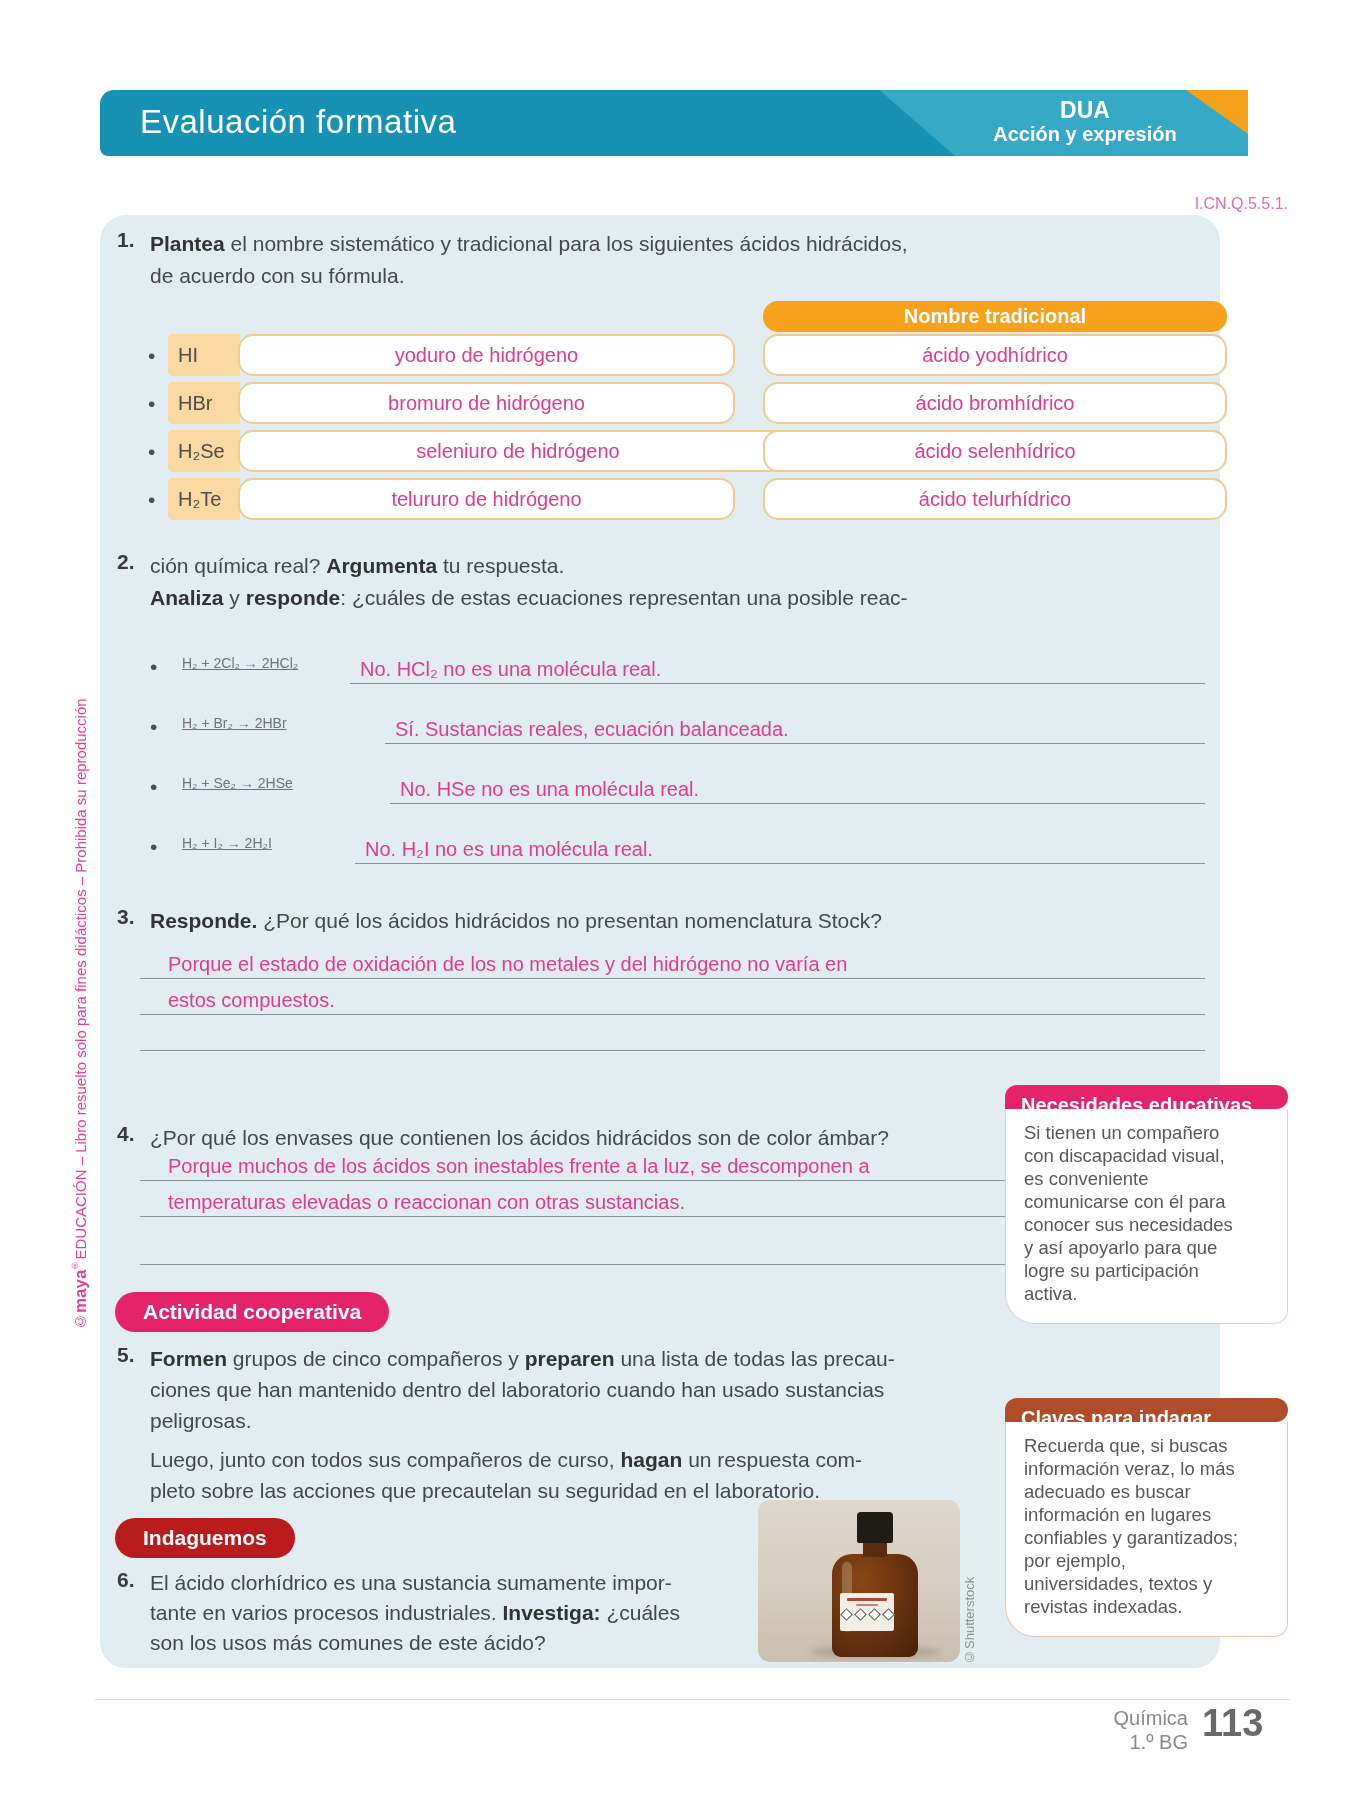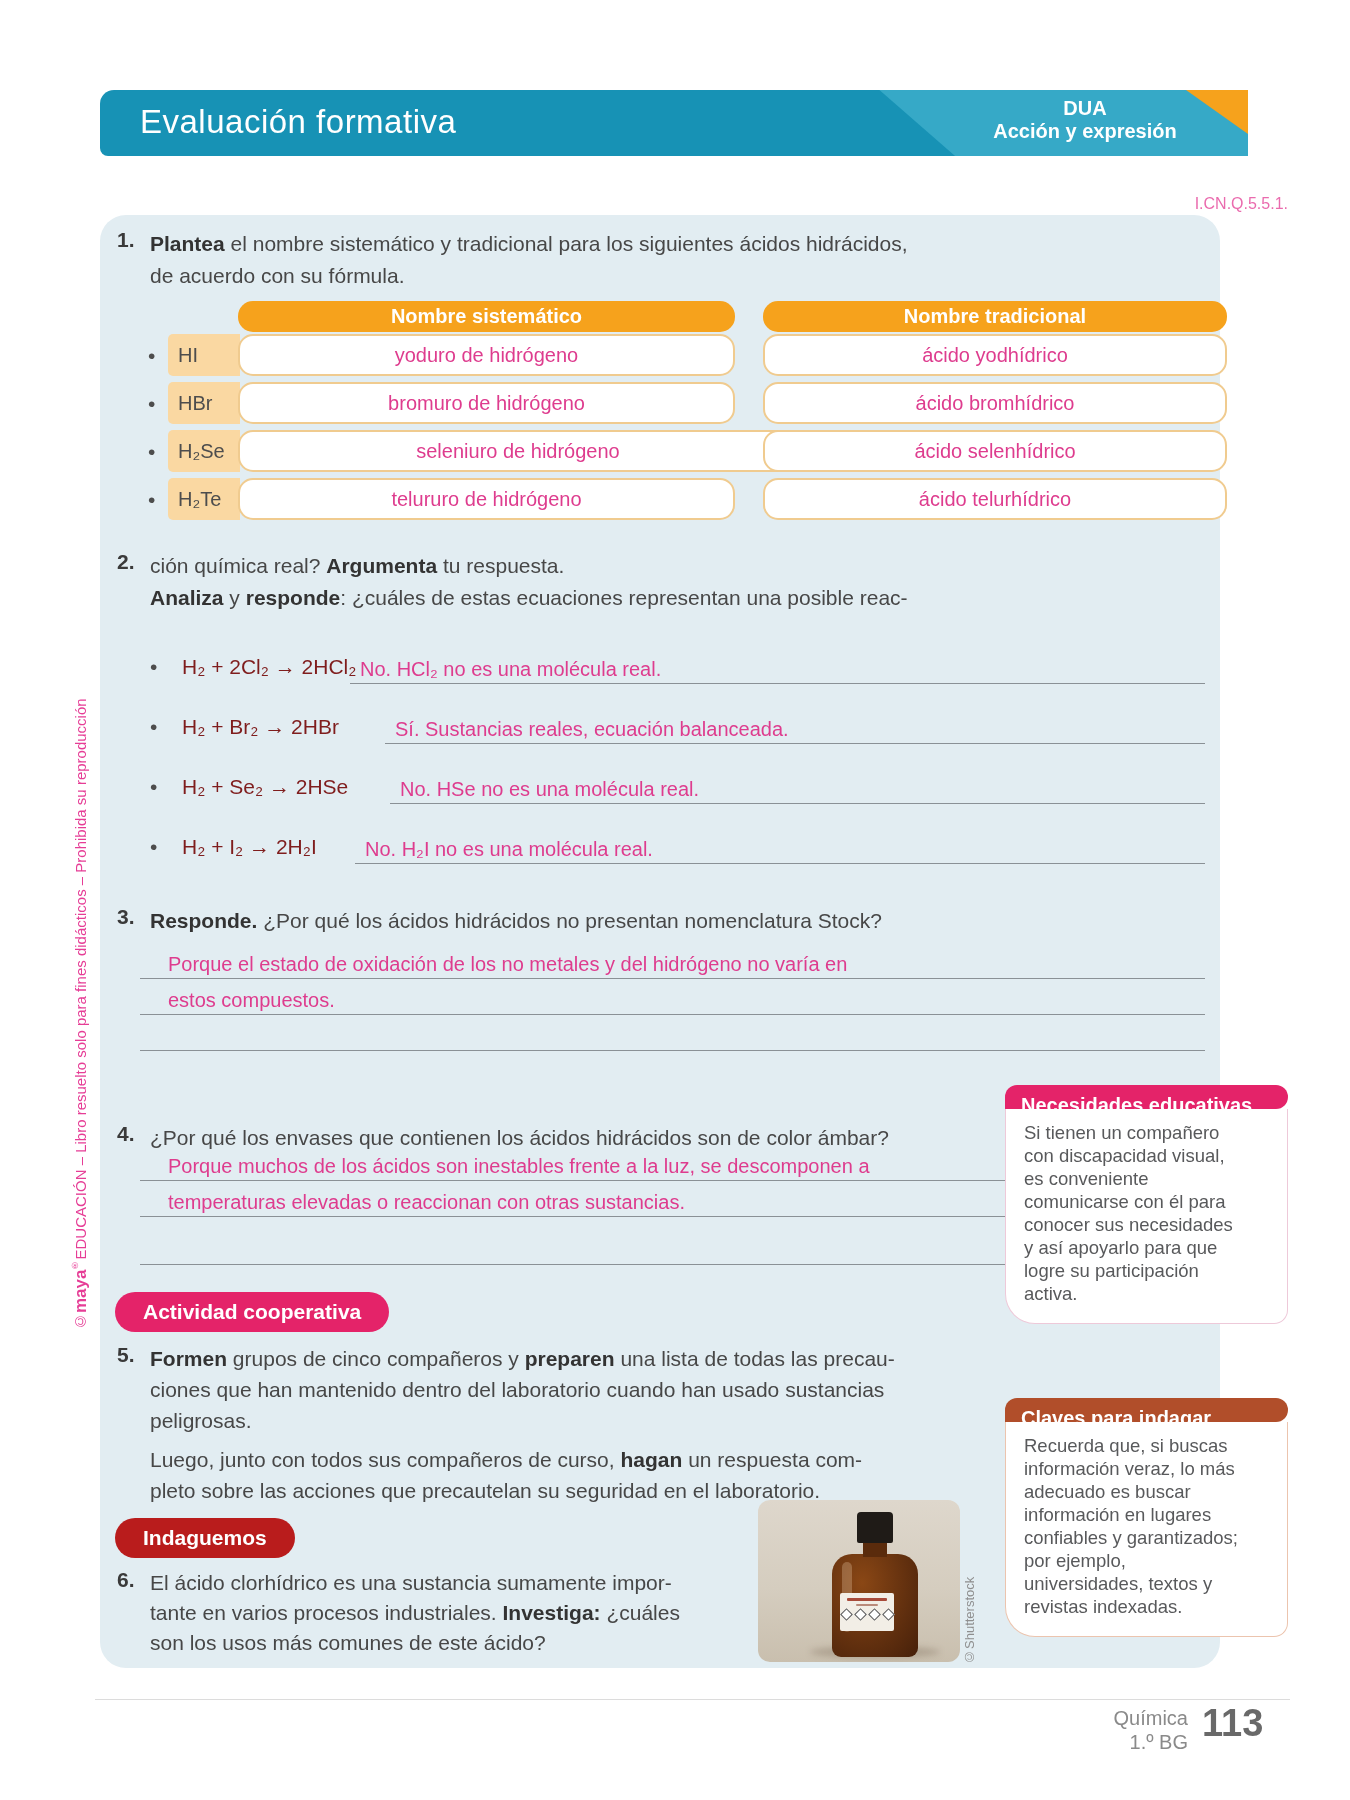--- a/index.html
+++ b/index.html
@@ -8,21 +8,21 @@
   .abs{position:absolute;}
 
   
   .banner{left:100px;top:90px;width:1148px;height:66px;background:#1792b5;border-radius:14px 0 0 8px;}
   .banner-light{left:860px;top:90px;width:388px;height:66px;background:#36a9c7;
 (0 0,100% 0,100% 100%,24.5% 100%);clip-path:polygon(5% 0,100% 0,100% 100%,24.5% 100%);}
   .banner-corner{left:1186px;top:90px;width:62px;height:44px;background:#f6a21c;
     clip-path:polygon(0 0,100% 0,100% 100%);}
   .banner-title{left:140px;top:103px;font-size:33px;color:#ffffff;letter-spacing:.5px;}
   .dua{left:935px;top:97px;width:300px;text-align:center;color:#fff;line-height:1.15;}
-  .dua .t1{font-size:20px;font-weight:bold;display:block;}
+  .dua .t1{font-size:23px;font-weight:bold;display:block;}
   .dua .t2{font-size:20px;font-weight:bold;display:block;}
   .code{left:988px;top:195px;width:300px;text-align:right;font-size:16px;color:#ea6bae;}
 
   
   .margin-vert{left:70px;top:450px;height:880px;writing-mode:vertical-rl;transform:rotate(180deg);
     font-size:15px;color:#e63d96;white-space:nowrap;}
   .margin-vert b{font-weight:bold;font-size:17px;}
   .margin-vert sup{font-size:9px;}
 
   
@@ -35,21 +35,21 @@
   
   .hdr-pill{position:absolute;height:31px;background:#f6a21c;border-radius:15px;color:#fff;
     font-size:20px;font-weight:bold;text-align:center;line-height:31px;}
   .frm-cell{position:absolute;width:72px;height:42px;background:#fad8a2;border-radius:5px 0 0 5px;
     font-size:20px;color:#4d4d4d;line-height:42px;padding-left:10px;box-sizing:border-box;}
   .ans-box{position:absolute;height:42px;background:#ffffff;border:2px solid #f0cb8f;border-radius:15px;
     box-sizing:border-box;text-align:center;font-size:20px;color:#de3c8e;line-height:38px;}
   .bullet{position:absolute;font-size:21px;color:#4d4d4d;}
 
   
-  .eq{position:absolute;left:182px;font-size:21px;color:#7f1d1d;white-space:nowrap;}
+  .eq{position:absolute;left:182px;font-size:14px;color:#737373;white-space:nowrap;text-decoration:underline;}
   .eq-line{position:absolute;border-bottom:1.5px solid #8a9196;height:30px;}
   .eq-ans{position:absolute;left:10px;bottom:2px;font-size:20px;color:#de3c8e;white-space:nowrap;}
 
   
   .w-line{position:absolute;left:140px;width:1065px;border-bottom:1.5px solid #8a9196;height:32px;}
   .w-line .eq-ans{left:28px;}
 
   
   .badge{position:absolute;height:40px;line-height:40px;border-radius:20px;color:#fff;
     font-size:21px;font-weight:bold;padding:0 28px;}
@@ -111,21 +111,20 @@
   <div class="abs margin-vert">
     <span>©</span><b>maya</b><sup>®</sup><span>EDUCACIÓN – Libro resuelto solo para fines didácticos – Prohibida su reproducción</span>
   </div>
 
   <div class="abs qnum" style="top:228px">1.</div>
   <div class="abs qlines" style="top:228px">
       <div><b>Plantea</b><span> el nombre sistemático y tradicional para los siguientes ácidos hidrácidos,</span></div>
       <div><span>de acuerdo con su fórmula.</span></div>
     </div>
 
-  <div class="hdr-pill" style="left:238px;top:301px;width:497px">Nombre sistemático</div>
   <div class="hdr-pill" style="left:763px;top:301px;width:464px">Nombre tradicional</div>
 
   <div>
     <span class="bullet" style="left:148px;top:344px">•</span>
     <span class="frm-cell" style="left:168px;top:334px">HI</span>
     <span class="ans-box" style="left:238px;top:334px;width:497px">yoduro de hidrógeno</span>
     <span class="ans-box" style="left:763px;top:334px;width:464px">ácido yodhídrico</span>
   </div>
   <div>
     <span class="bullet" style="left:148px;top:392px">•</span>

